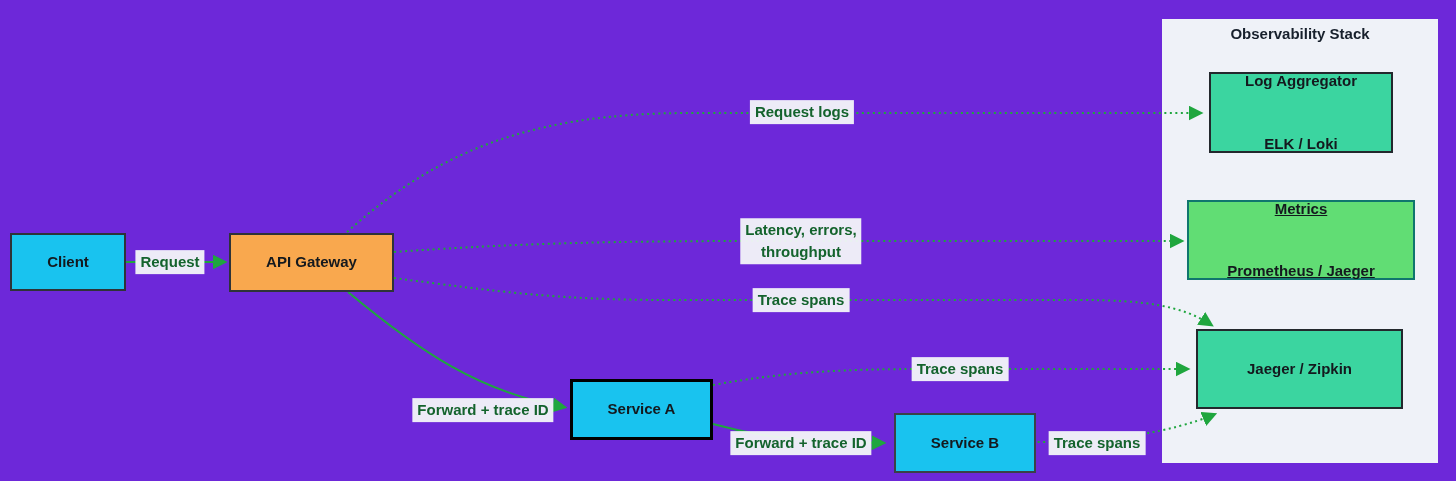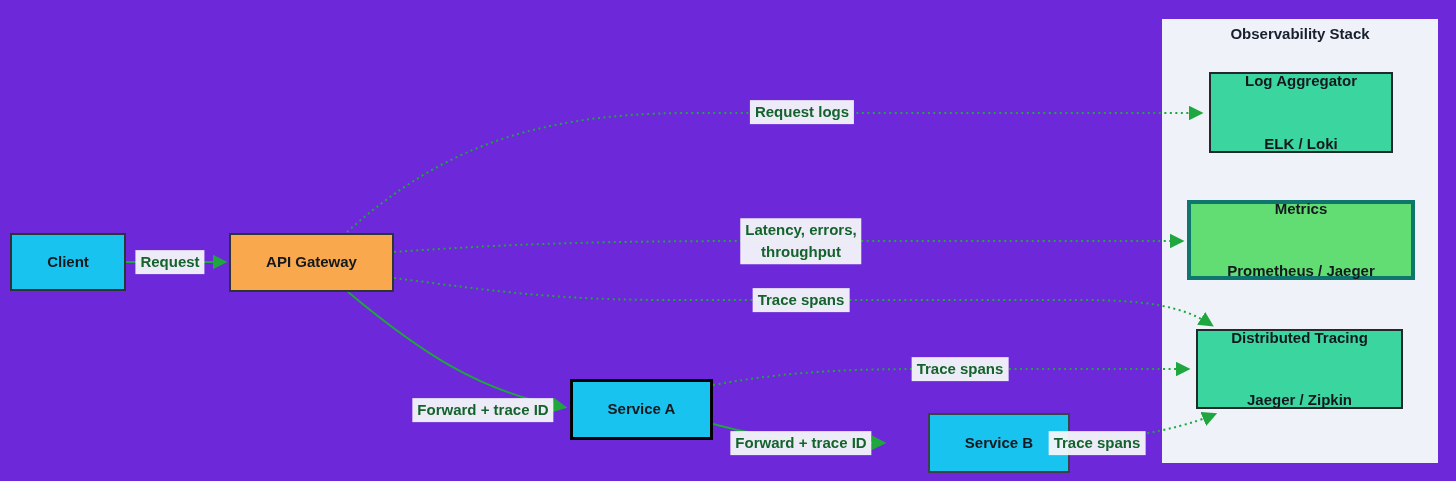--- a/index.html
+++ b/index.html
@@ -45,23 +45,23 @@
     font-weight: bold;
     color: #14191E;
     line-height: 1.5;
     z-index: 2;
     gap: 40px;
   }
   .node span { display: block; }
   .node-client   { left: 10px;   top: 233px; width: 116px; height: 58px; background: #19C3EF; border: 2px solid #2E3338; }
   .node-gateway  { left: 229px;  top: 233px; width: 165px; height: 59px; background: #F9A84E; border: 2px solid #2E3338; }
   .node-svc-a    { left: 570px;  top: 379px; width: 143px; height: 61px; background: #19C3EF; border: 3px solid #000000; }
-  .node-svc-b    { left: 894px;  top: 413px; width: 142px; height: 60px; background: #19C3EF; border: 2px solid #3A4148; margin-left: 34px; }
+  .node-svc-b    { left: 894px;  top: 413px; width: 142px; height: 60px; background: #19C3EF; border: 2px solid #3A4148; }
   .node-logs     { left: 1209px; top: 72px;  width: 184px; height: 81px; background: #3BD5A0; border: 2px solid #23282D; }
-  .node-metrics  { left: 1187px; top: 200px; width: 228px; height: 80px; background: #61DD74; border: 4px solid #0f766e; }
+  .node-metrics  { left: 1187px; top: 200px; width: 228px; height: 80px; background: #61DD74; border: 2px solid #0f766e; text-decoration: underline; }
   .node-tracing  { left: 1196px; top: 329px; width: 207px; height: 80px; background: #3BD5A0; border: 2px solid #23282D; }
   .edge-label {
     position: absolute;
     transform: translate(-50%, -50%);
     background: rgba(244, 246, 249, 0.95);
     color: #14632D;
     font-size: 15px;
     font-weight: bold;
     padding: 1px 5px;
     white-space: nowrap;
@@ -124,21 +124,20 @@
     <span>Log Aggregator</span>
     <span>ELK / Loki</span>
   </div>
 
   <div class="node node-metrics">
     <span>Metrics</span>
     <span>Prometheus / Jaeger</span>
   </div>
 
   <div class="node node-tracing">
-    <span>Distributed Tracing</span>
     <span>Jaeger / Zipkin</span>
   </div>
 
   <div class="edge-label lbl-request">
     <span>Request</span>
   </div>
 
   <div class="edge-label lbl-request-logs">
     <span>Request logs</span>
   </div>

